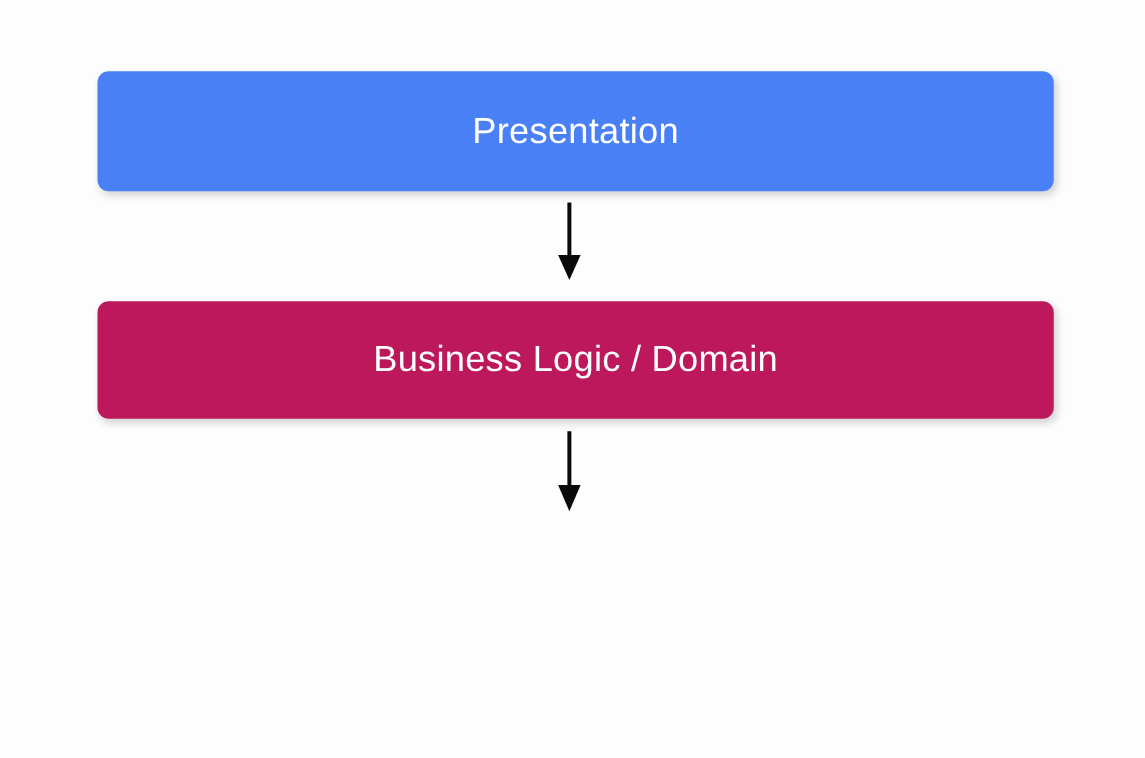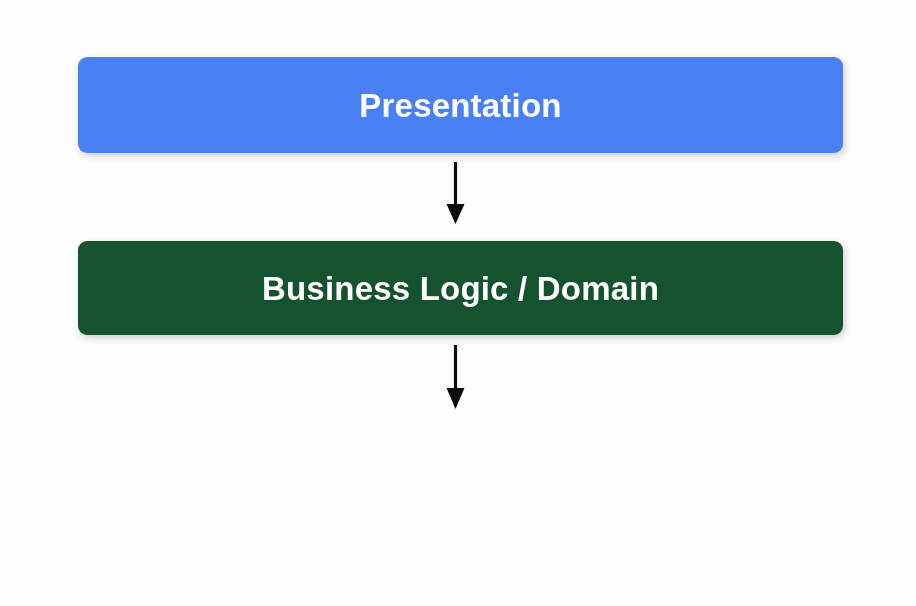--- a/index.html
+++ b/index.html
@@ -27,22 +27,22 @@
     align-items: center;
     justify-content: center;
     border-radius: 9px;
     box-shadow: 2px 3px 7px rgba(0, 0, 0, 0.18);
     box-sizing: border-box;
   }
 
   .layer-label {
     color: #ffffff;
     font-family: "Liberation Sans", sans-serif;
-    font-size: 33px;
-    font-weight: 700;
+    font-size: 29px;
+    font-weight: 400;
     letter-spacing: 0.2px;
     line-height: 1;
     white-space: nowrap;
     text-align: center;
   }
 
   
   #box-presentation {
     left: 78px;
     top: 57px;
@@ -50,21 +50,21 @@
     height: 96px;
     background: #4a80f5;
   }
 
   
   #box-business-logic {
     left: 78px;
     top: 241px;
     width: 765px;
     height: 94px;
-    background: #14532d;
+    background: #be185d;
   }
 
   
   #box-data-access {
     left: 74px;
     top: 424px;
     width: 767px;
     height: 93px;
     background: #3f9a9c;
   }

